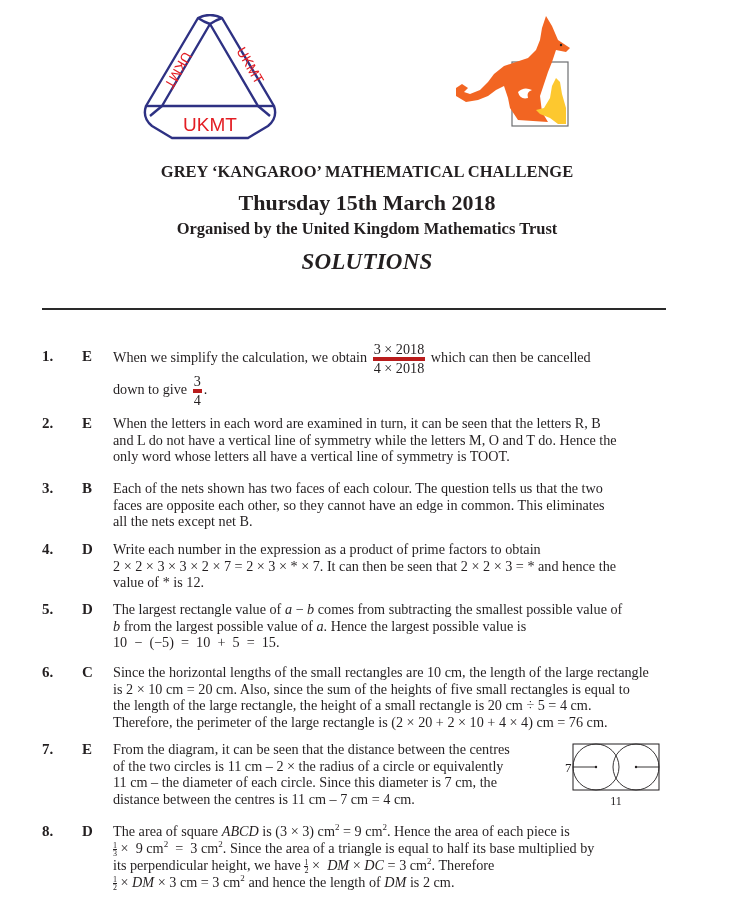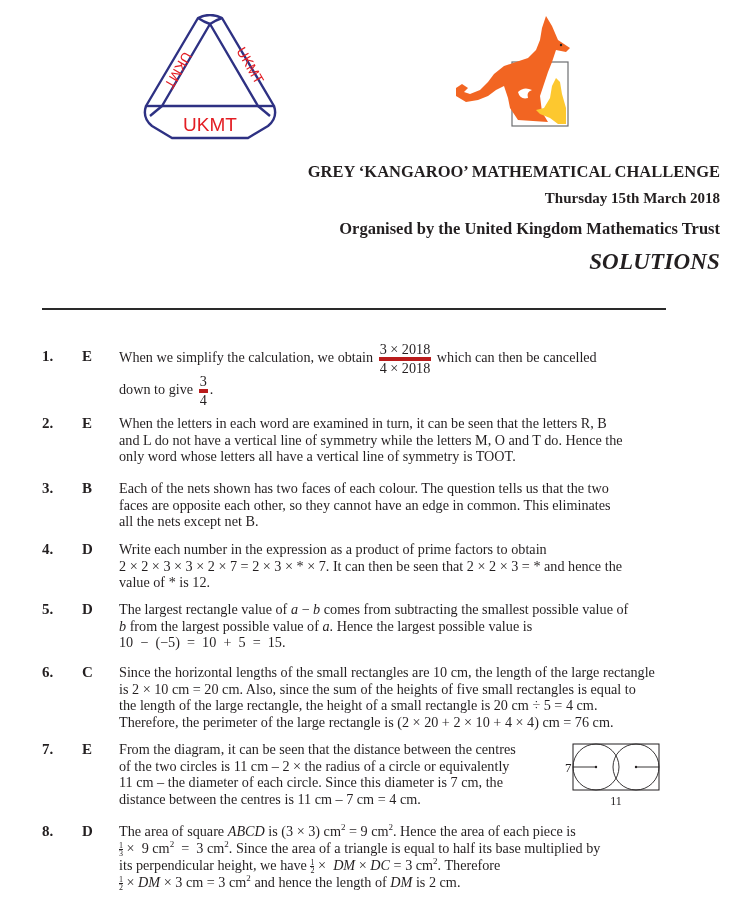--- a/index.html
+++ b/index.html
@@ -24,29 +24,30 @@
     }
     .logo-kangaroo {
       position: absolute;
       left: 448px;
       top: 12px;
       width: 128px;
       height: 118px;
     }
     .heading {
       position: absolute;
-      left: 8px;
+      left: 0;
       width: 712px;
-      text-align: right;
+      text-align: center;
       font-weight: bold;
       font-family: "Liberation Serif", serif;
       white-space: nowrap;
+      padding-left: 11px;
     }
     .h-title { top: 162px; font-size: 16.5px; }
-    .h-date { top: 190px; font-size: 15px; }
+    .h-date { top: 190px; font-size: 22px; }
     .h-org { top: 219px; font-size: 16.5px; }
     .h-sol { top: 249px; font-size: 23px; letter-spacing: 0.2px; font-style: italic; }
     .rule {
       position: absolute;
       left: 42px;
       top: 308px;
       width: 624px;
       height: 2px;
       background: #2a2a2a;
     }
@@ -66,21 +67,20 @@
     .ans {
       position: absolute;
       left: 82px;
       font-weight: bold;
       font-size: 15px;
     }
     .text {
       position: absolute;
       left: 113px;
       width: 555px;
-      margin-left: 6px;
     }
     .text .ln {
       display: block;
       white-space: nowrap;
     }
     .frac {
       display: inline-block;
       vertical-align: middle;
       text-align: center;
       line-height: 15px;

